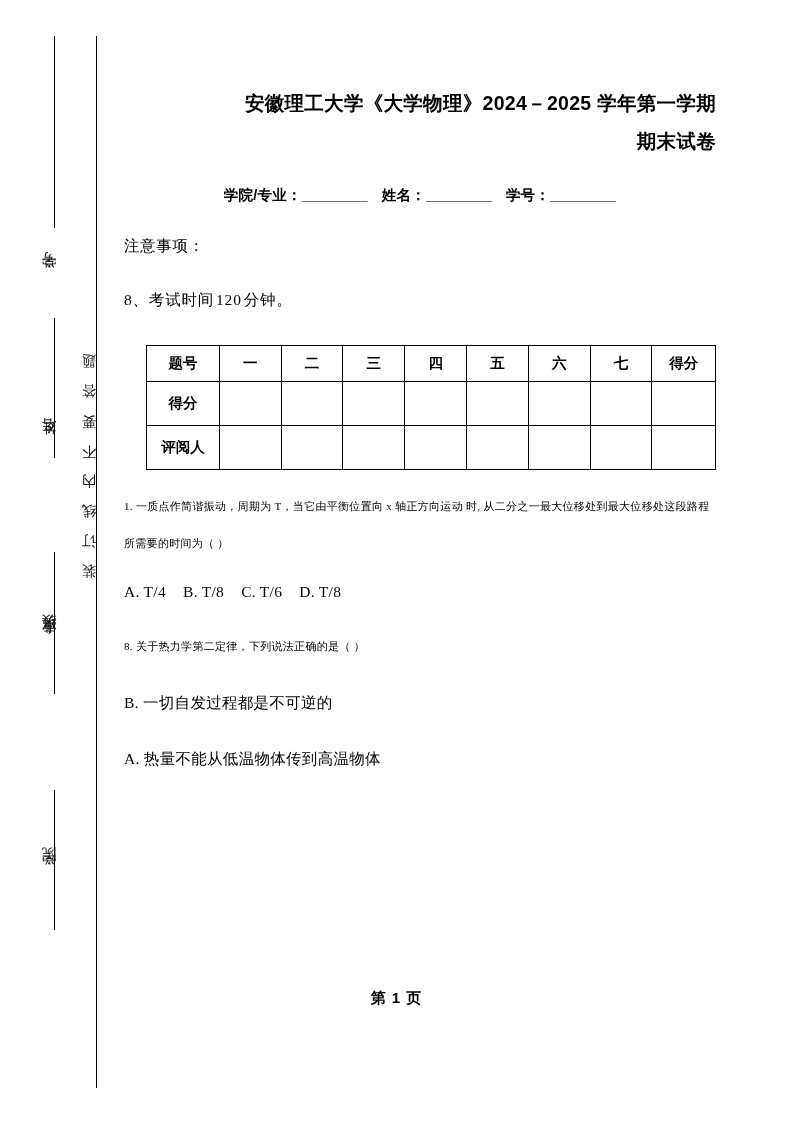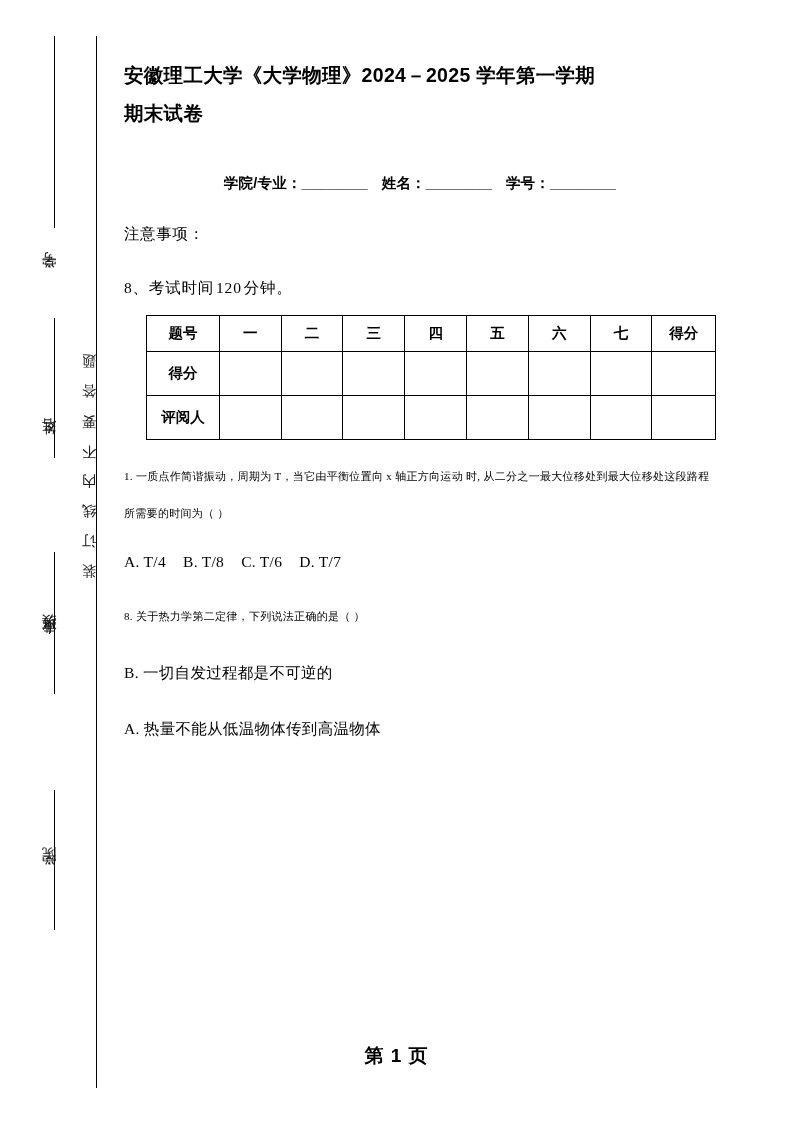--- a/index.html
+++ b/index.html
@@ -68,32 +68,32 @@
     left: 124px;
     top: 0;
     width: 592px;
   }
 
   .doc-title {
     font-family: "Liberation Sans", "DejaVu Sans", sans-serif;
     font-weight: bold;
     font-size: 19.5px;
     line-height: 38px;
-    text-align: left;
-    margin-top: 56px;
+    text-align: right;
+    margin-top: 84px;
     letter-spacing: 0.3px;
   }
   .doc-title .line2 { display: block; }
 
   .info-line {
     font-family: "Liberation Sans", "DejaVu Sans", sans-serif;
     font-weight: bold;
     font-size: 14.5px;
     text-align: center;
-    margin-top: 42px;
+    margin-top: 26px;
     letter-spacing: 0.2px;
     white-space: nowrap;
   }
   .info-line .gap { display: inline-block; width: 14px; }
 
   .notice-head {
     font-size: 15.5px;
     margin-top: 31px;
     letter-spacing: 0.6px;
   }
@@ -102,21 +102,21 @@
     margin-top: 33px;
     letter-spacing: 0.8px;
   }
   .u-val {
     padding: 0 2px;
     text-align: right;
   }
 
   
   .score-table-wrap {
-    margin-top: 16px;
+    margin-top: 34px;
     margin-left: 22px;
   }
   table.score-table {
     border-collapse: collapse;
     table-layout: fixed;
   }
   table.score-table td {
     border: 1.4px solid #000;
     font-family: "Liberation Sans", "DejaVu Sans", sans-serif;
     font-weight: bold;
@@ -154,26 +154,26 @@
     font-size: 15.5px;
     line-height: 37px;
     margin-top: 19px;
     letter-spacing: 0.3px;
   }
 
   
   .page-footer {
     position: absolute;
     left: 0;
-    top: 1043px;
+    top: 989px;
     width: 793px;
     text-align: center;
     font-family: "Liberation Sans", "DejaVu Sans", sans-serif;
     font-weight: bold;
-    font-size: 19px;
+    font-size: 15px;
     letter-spacing: 1px;
   }
 </style>
 </head>
 <body>
 
 <div id="seal-margin">
 
   <div class="seal-rule-inner"></div>
 
@@ -243,21 +243,21 @@
     </tbody>
       </table>
   </div>
 
 
   <div class="question">
     <span>1. 一质点作简谐振动，周期为 T，当它由平衡位置向 x 轴正方向运动</span>
     <span>时, 从二分之一最大位移处到最大位移处这段路程所需要的时间为（  ）</span>
   </div>
   <div class="options-inline">
-    <span class="opt">A. T/4</span><span class="opt">B. T/8</span><span class="opt">C. T/6</span><span class="opt">D. T/7</span>
+    <span class="opt">A. T/4</span><span class="opt">B. T/8</span><span class="opt">C. T/6</span><span class="opt">D. T/8</span>
   </div>
 
   <div class="question">8. 关于热力学第二定律，下列说法正确的是（  ）</div>
   <div class="option-block">B. 一切自发过程都是不可逆的</div>
   <div class="option-block">A. 热量不能从低温物体传到高温物体</div>
 
 </div>
 
 <div class="page-footer">第 1 页</div>
 

